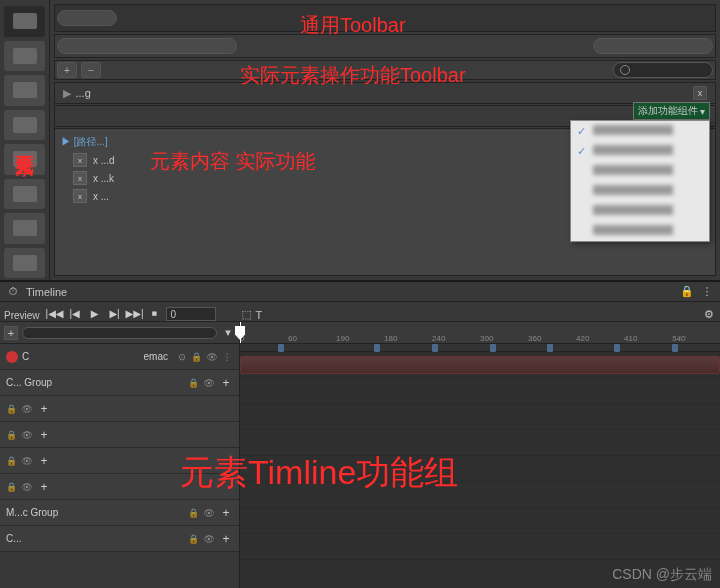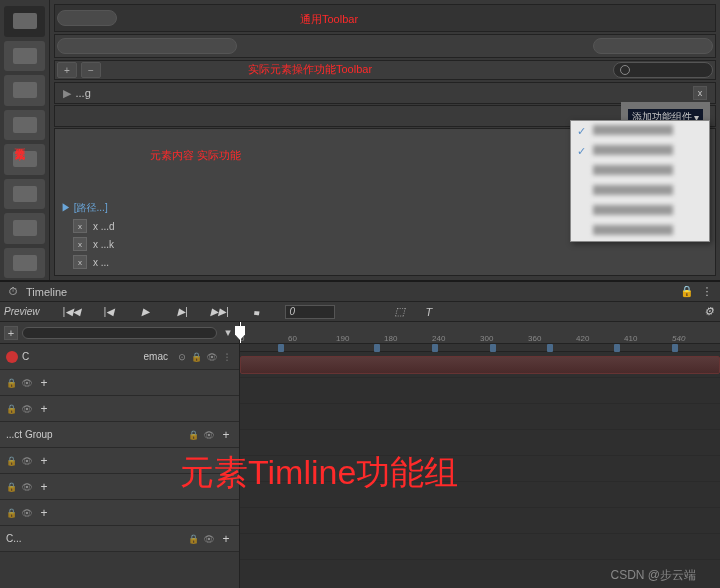--- a/index.html
+++ b/index.html
@@ -11,33 +11,33 @@
 .tab-icon { width: 24px; height: 16px; background: #666; border-radius: 2px; }
 .main-panel { flex: 1; background: #383838; padding: 4px; display: flex; flex-direction: column; }
 .toolbar-row { height: 20px; display: flex; align-items: center; gap: 4px; padding: 2px; background: #3c3c3c; border: 1px solid #222; margin-bottom: 2px; }
 .tb-btn { width: 20px; height: 16px; background: #4a4a4a; border: 1px solid #555; border-radius: 2px; display: flex; align-items: center; justify-content: center; color: #aaa; font-size: 10px; }
 .tb-slot { height: 16px; background: #4a4a4a; border: 1px solid #555; border-radius: 10px; flex: 1; max-width: 180px; }
 .search-box { height: 16px; width: 100px; background: #2a2a2a; border: 1px solid #555; border-radius: 10px; display: flex; align-items: center; padding: 0 6px; }
 .search-box::before { content: ""; width: 8px; height: 8px; border: 1px solid #888; border-radius: 50%; }
 .row-item { display: flex; align-items: center; padding: 3px 8px; background: #3a3a3a; border: 1px solid #222; margin-bottom: 1px; }
 .row-item .label { flex: 1; padding-left: 4px; }
 .x-btn { width: 14px; height: 14px; background: #4a4a4a; border: 1px solid #555; display: flex; align-items: center; justify-content: center; font-size: 9px; margin-left: auto; }
-.inspector-content { flex: 1; background: #444; border: 1px solid #222; padding: 6px; display: flex; flex-direction: column; gap: 4px; overflow: hidden; justify-content: flex-end; }
+.inspector-content { flex: 1; background: #444; border: 1px solid #222; padding: 6px; display: flex; flex-direction: column; gap: 4px; overflow: hidden; }
 .insp-row { display: flex; align-items: center; gap: 6px; font-size: 10px; }
 .insp-row .path { color: #6aa5d8; }
 .insp-row .xbtn { width: 14px; height: 14px; background: #555; border: 1px solid #666; display: flex; align-items: center; justify-content: center; font-size: 8px; }
-.add-component { position: absolute; right: 10px; top: 102px; background: #0f172a; border: 7px solid #737373; padding: 1px 4px; font-size: 10px; display: flex; align-items: center; }
+.add-component { position: absolute; right: 10px; top: 102px; background: #14532d; border: 1px solid #737373; padding: 1px 4px; font-size: 10px; display: flex; align-items: center; }
 .dropdown-menu { position: absolute; right: 10px; top: 120px; width: 140px; background: #e8e8e8; border: 1px solid #888; box-shadow: 2px 2px 6px rgba(0,0,0,0.4); z-index: 100; }
 .dropdown-item { padding: 4px 8px 4px 22px; font-size: 11px; color: #333; position: relative; white-space: nowrap; overflow: hidden; }
 .dropdown-item.checked::before { content: "✓"; position: absolute; left: 6px; color: #5a8fc7; }
 .dropdown-item .blur { filter: blur(2px); display: inline-block; width: 80px; height: 10px; background: #999; }
 .timeline-section { height: 308px; background: #383838; border-top: 2px solid #1a1a1a; display: flex; flex-direction: column; }
 .tl-header { height: 20px; display: flex; align-items: center; background: #383838; border-bottom: 1px solid #222; padding: 0 6px; gap: 6px; }
 .tl-icon { width: 14px; height: 14px; display: flex; align-items: center; justify-content: center; }
-.tl-controls { height: 20px; display: flex; align-items: center; background: #383838; border-bottom: 1px solid #222; padding: 0 4px; gap: 19px; font-style: italic; }
+.tl-controls { height: 20px; display: flex; align-items: flex-end; background: #383838; border-bottom: 1px solid #222; padding: 0 4px; gap: 2px; }
 .play-btn { width: 18px; height: 16px; display: flex; align-items: center; justify-content: center; color: #ccc; font-size: 10px; }
 .frame-box { width: 50px; height: 14px; background: #2a2a2a; border: 1px solid #555; display: flex; align-items: center; padding: 0 4px; font-size: 10px; }
 .tl-body { flex: 1; display: flex; overflow: hidden; }
 .track-list { width: 240px; background: #383838; border-right: 1px solid #222; display: flex; flex-direction: column; }
 .track-header { height: 22px; display: flex; align-items: center; padding: 0 4px; background: #3a3a3a; border-bottom: 1px solid #222; gap: 4px; }
 .add-track { width: 14px; height: 14px; background: #4a4a4a; border: 1px solid #555; display: flex; align-items: center; justify-content: center; }
 .rec-btn { width: 12px; height: 12px; border-radius: 50%; background: #c33; }
 .track-row { height: 26px; display: flex; align-items: center; padding: 0 6px; background: #434343; border-bottom: 1px solid #2a2a2a; gap: 4px; }
 .track-row.group { background: #3d3d3d; }
 .track-name { flex: 1; font-size: 10px; color: #ccc; overflow: hidden; white-space: nowrap; }
@@ -48,23 +48,23 @@
 .ruler { height: 22px; background: #3a3a3a; border-bottom: 1px solid #222; display: flex; align-items: flex-end; position: relative; }
 .ruler .tick { position: absolute; bottom: 0; font-size: 8px; color: #888; }
 .playhead { position: absolute; left: 0; top: 0; bottom: 0; width: 1px; background: #fff; z-index: 10; }
 .playhead::before { content: ""; position: absolute; top: 4px; left: -5px; width: 10px; height: 14px; background: #fff; clip-path: polygon(0 0, 100% 0, 100% 60%, 50% 100%, 0 60%); }
 .clip-area { flex: 1; position: relative; }
 .clip-row { height: 26px; border-bottom: 1px solid #2a2a2a; position: relative; }
 .clip { position: absolute; top: 4px; height: 18px; background: linear-gradient(#5a3a3a, #4a2a2a); border: 1px solid #633; border-radius: 2px; }
 .marker-row { height: 8px; background: #333; border-bottom: 1px solid #222; position: relative; }
 .marker { position: absolute; top: 0px; width: 6px; height: 8px; background: #4a6a8a; border-radius: 1px; }
 .annotation { position: absolute; color: #ff2a2a; font-size: 18px; font-weight: 500; pointer-events: none; z-index: 50; font-family: "Microsoft YaHei", sans-serif; }
-.ann-small { font-size: 11px; }
+.ann-small { font-size: 20px; }
 .ann-vertical { writing-mode: vertical-rl; }
-.watermark { position: absolute; right: 24px; bottom: 4px; font-size: 12px; color: #888; z-index: 200; }
+.watermark { position: absolute; right: 8px; bottom: 4px; font-size: 14px; color: #888; z-index: 200; }
 </style>
 </head>
 <body>
 
 <div class="top-section">
   <div class="left-tabs">
     <div class="tab-item active">
         <div class="tab-icon"></div>
       </div>
     <div class="tab-item">
@@ -190,56 +190,57 @@
         <div class="rec-btn"></div>
         <span class="track-name"><span>C</span> <span style="float:right;padding-right:4px;">emac</span></span>
         <div class="track-icons">
           <span class="tiny-icon">⊙</span>
           <span class="tiny-icon">🔒</span>
           <span class="tiny-icon">👁</span>
           <span class="tiny-icon">⋮</span>
         </div>
       </div>
       <div class="track-row group">
-        <div class="track-icons">
-            <span class="tiny-icon">🔒</span>
-            <span class="tiny-icon">👁</span>
-          </div>
-        <div class="plus-end">+</div>
-      </div>
-      <div class="track-row group">
-        <div class="track-icons">
-            <span class="tiny-icon">🔒</span>
-            <span class="tiny-icon">👁</span>
-          </div>
-        <div class="plus-end">+</div>
-      </div>
-      <div class="track-row group">
-        <span class="track-name">...ct Group</span>
-        <div class="track-icons">
-            <span class="tiny-icon">🔒</span>
-            <span class="tiny-icon">👁</span>
-          </div>
-        <div class="plus-end">+</div>
-      </div>
-      <div class="track-row group">
-        <div class="track-icons">
-            <span class="tiny-icon">🔒</span>
-            <span class="tiny-icon">👁</span>
-          </div>
-        <div class="plus-end">+</div>
-      </div>
-      <div class="track-row group">
-        <div class="track-icons">
-            <span class="tiny-icon">🔒</span>
-            <span class="tiny-icon">👁</span>
-          </div>
-        <div class="plus-end">+</div>
-      </div>
-      <div class="track-row group">
+        <span class="track-name">C... Group</span>
+        <div class="track-icons">
+            <span class="tiny-icon">🔒</span>
+            <span class="tiny-icon">👁</span>
+          </div>
+        <div class="plus-end">+</div>
+      </div>
+      <div class="track-row group">
+        <div class="track-icons">
+            <span class="tiny-icon">🔒</span>
+            <span class="tiny-icon">👁</span>
+          </div>
+        <div class="plus-end">+</div>
+      </div>
+      <div class="track-row group">
+        <div class="track-icons">
+            <span class="tiny-icon">🔒</span>
+            <span class="tiny-icon">👁</span>
+          </div>
+        <div class="plus-end">+</div>
+      </div>
+      <div class="track-row group">
+        <div class="track-icons">
+            <span class="tiny-icon">🔒</span>
+            <span class="tiny-icon">👁</span>
+          </div>
+        <div class="plus-end">+</div>
+      </div>
+      <div class="track-row group">
+        <div class="track-icons">
+            <span class="tiny-icon">🔒</span>
+            <span class="tiny-icon">👁</span>
+          </div>
+        <div class="plus-end">+</div>
+      </div>
+      <div class="track-row group">
+        <span class="track-name">M...c Group</span>
         <div class="track-icons">
             <span class="tiny-icon">🔒</span>
             <span class="tiny-icon">👁</span>
           </div>
         <div class="plus-end">+</div>
       </div>
       <div class="track-row group">
         <span class="track-name">C...</span>
         <div class="track-icons">
             <span class="tiny-icon">🔒</span>
@@ -282,19 +283,19 @@
         <div class="clip-row"></div>
         <div class="clip-row"></div>
         <div class="clip-row"></div>
         <div class="clip-row"></div>
       </div>
     </div>
   </div>
 </div>
 
 <div class="annotation ann-small" style="left:300px;top:12px;">通用Toolbar</div>
-<div class="annotation ann-small" style="left:248px;top:62px;">实际元素操作功能Toolbar</div>
+<div class="annotation ann-small" style="left:240px;top:62px;">实际元素操作功能Toolbar</div>
 <div class="annotation ann-small" style="left:150px;top:148px;">元素内容 实际功能</div>
 <div class="annotation ann-small ann-vertical" style="left:12px;top:140px;">元素页签</div>
 <div class="annotation ann-small" style="left:600px;top:170px;font-size:14px;">功能组件列表</div>
 <div class="annotation" style="left:180px;top:450px;font-size:34px;">元素Timline功能组</div>
 
 <div class="watermark">CSDN @步云端</div>
 
 </body></html>

